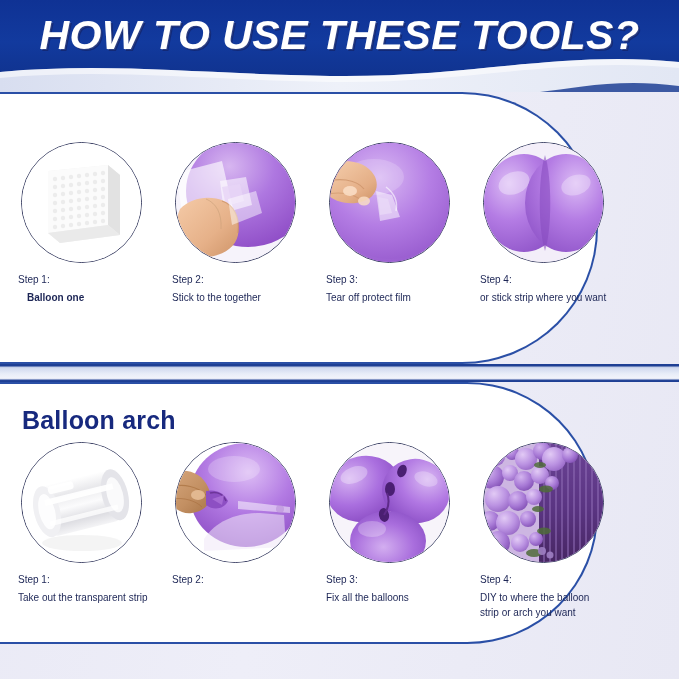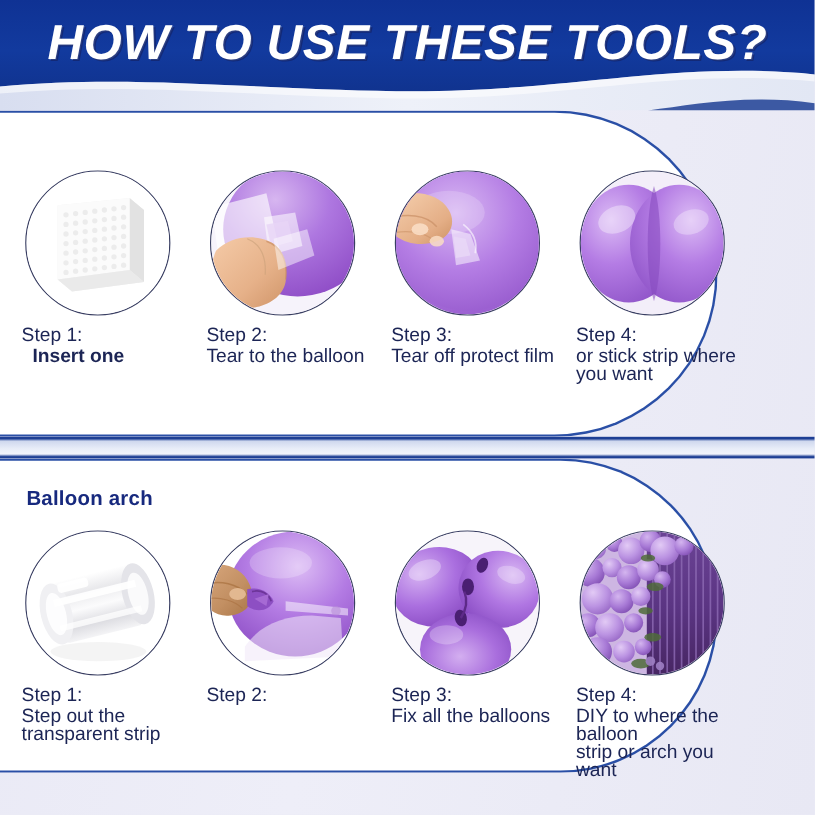--- a/index.html
+++ b/index.html
@@ -77,21 +77,21 @@
   }
   .panel-inner {
     position: absolute;
     left: 38px; top: 0;
     width: 598px; height: 100%;
   }
 
   .section-title {
     position: absolute;
     left: 22px; top: 22px;
-    font-size: 17px;
+    font-size: 25px;
     font-weight: bold;
     color: #17297e;
     letter-spacing: .2px;
   }
 
   
   .steps {
     position: absolute;
     left: 0; top: 0;
     width: 598px; height: 100%;
@@ -114,21 +114,21 @@
     border-radius: 50%;
     overflow: hidden;
     border: 1px solid #3a3f63;
     box-sizing: border-box;
     background: #fff;
   }
   .circle svg { display: block; }
 
   .caption {
     margin-top: 9px;
-    font-size: 16px;
+    font-size: 10px;
     color: #1c2555;
     line-height: 15px;
   }
   .caption .sline { display: block; }
   .caption .slabel { display: block; margin-bottom: 3px; }
   .caption .bold { font-weight: bold; padding-left: 9px; }
 
   
   .divider {
     position: absolute;
@@ -247,21 +247,21 @@
                         <circle cx="73" cy="31" r="2.2"></circle>
                       <circle cx="81" cy="30" r="2.2"></circle>
                     </g>
                   </g>
                 </g>
               </svg>
             </div>
           </div>
           <div class="caption">
             <span class="slabel">Step 1:</span>
-            <span class="sline bold">Insert  one</span>
+            <span class="sline bold">Balloon  one</span>
           </div>
         </div>
 
         <div class="step" style="left:172px; top:48px;">
           <div class="circle-wrap">
             <div class="circle">
               <svg width="119" height="119" viewBox="0 0 119 119">
                 <defs>
                   <radialGradient id="balA" cx="35%" cy="28%" r="82%">
                     <stop offset="0%" stop-color="#d7b6f0"></stop>
@@ -282,21 +282,21 @@
                 <path d="M4,66 C16,54 34,52 48,58 C60,63 64,76 62,92 C58,112 30,118 12,112
                          C0,108 -4,84 4,66 Z" fill="url(#skinA)"></path>
                 <path d="M46,58 C58,62 64,74 62,90" fill="none" stroke="#c98f64" stroke-width="1.2" opacity=".7"></path>
                 <path d="M30,56 C40,60 46,70 45,86" fill="none" stroke="#caa07a" stroke-width="1" opacity=".6"></path>
                 <path d="M52,56 L80,48 L86,70 L56,82 Z" fill="#ffffff" opacity=".48"></path>
               </svg>
             </div>
           </div>
           <div class="caption">
             <span class="slabel">Step 2:</span>
-            <span class="sline">Tear to the balloon</span>
+            <span class="sline">Stick to the together</span>
           </div>
         </div>
 
         <div class="step" style="left:326px; top:48px;">
           <div class="circle-wrap">
             <div class="circle">
               <svg width="119" height="119" viewBox="0 0 119 119">
                 <defs>
                   <radialGradient id="balB" cx="42%" cy="32%" r="80%">
                     <stop offset="0%" stop-color="#d9b9f3"></stop>
@@ -396,21 +396,21 @@
                   <rect x="24" y="48" width="70" height="6" fill="#ffffff" opacity=".9"></rect>
                   <rect x="24" y="70" width="70" height="5" fill="#ffffff" opacity=".75"></rect>
                   <rect x="30" y="36" width="26" height="8" rx="3" fill="#ffffff" opacity=".9"></rect>
                 </g>
                 <ellipse cx="60" cy="100" rx="40" ry="8" fill="#efefef" opacity=".7"></ellipse>
               </svg>
             </div>
           </div>
           <div class="caption">
             <span class="slabel">Step 1:</span>
-            <span class="sline">Step out the transparent strip</span>
+            <span class="sline">Take out the transparent strip</span>
           </div>
         </div>
 
         <div class="step" style="left:172px; top:58px;">
           <div class="circle-wrap">
             <div class="circle">
               <svg width="119" height="119" viewBox="0 0 119 119">
                 <defs>
                   <radialGradient id="balC" cx="52%" cy="28%" r="76%">
                     <stop offset="0%" stop-color="#ddbdf5"></stop>

